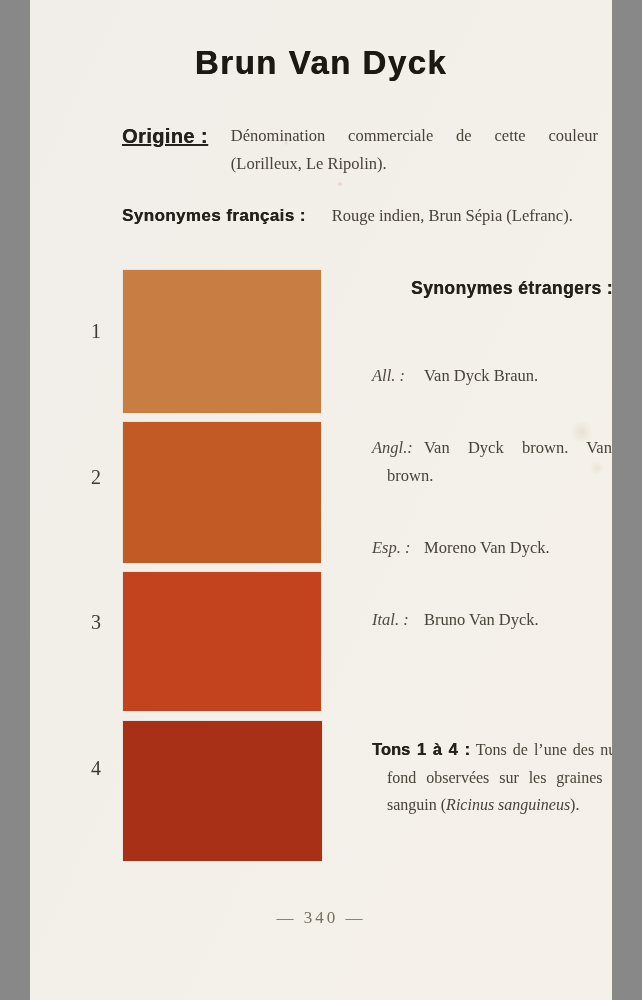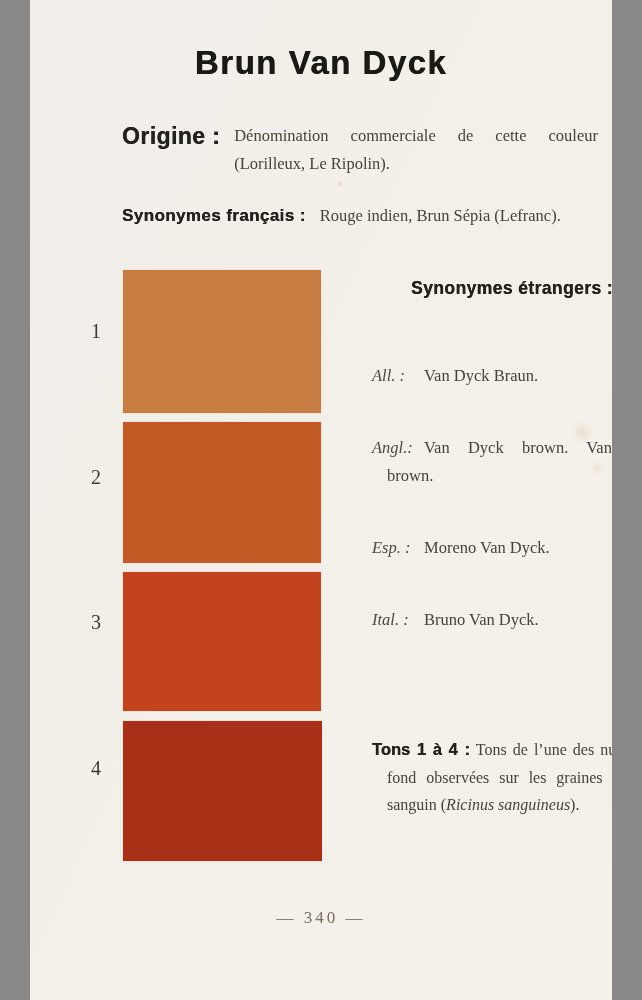--- a/index.html
+++ b/index.html
@@ -43,36 +43,37 @@
 
   .origine-block {
     position: absolute;
     top: 122px; left: 92px; width: 476px;
     display: flex;
     line-height: 28px;
     font-size: 16.5px;
   }
   .origine-block .blk-label {
     flex: 0 0 auto;
-    margin-right: 14px;
-    font-size: 23px;
+    margin-right: 23px;
+    font-size: 20px;
     white-space: nowrap;
+    text-decoration: underline;
   }
   .origine-block .blk-text {
     flex: 1 1 auto;
     text-align: justify;
   }
 
   .syn-fr-block {
     position: absolute;
     top: 202px; left: 92px; width: 500px;
     line-height: 28px;
     font-size: 16.5px;
   }
-  .syn-fr-block .blk-label { font-size: 17px; margin-right: 14px; }
+  .syn-fr-block .blk-label { font-size: 17px; margin-right: 26px; }
 
   .swatch {
     position: absolute;
     left: 93px;
     width: 198px;
     box-shadow: 0 0 1px rgba(120,80,50,0.35);
   }
   .swatch-1 { top: 270px; height: 143px; }
   .swatch-2 { top: 422px; height: 141px; }
   .swatch-3 { top: 572px; height: 139px; }

